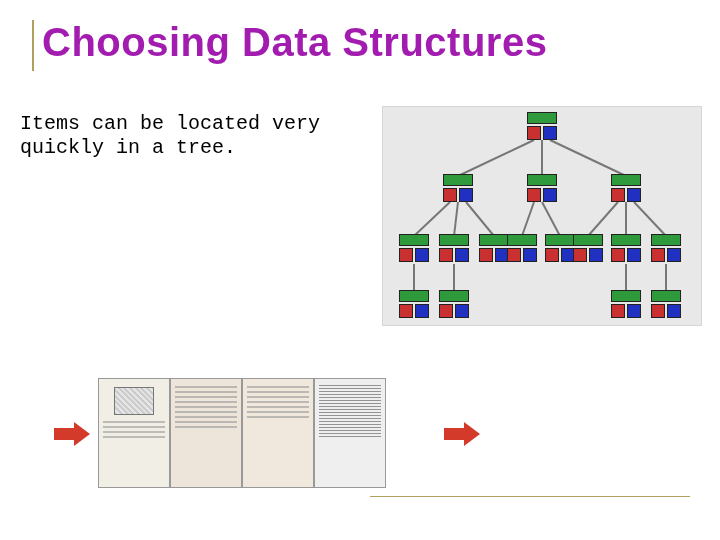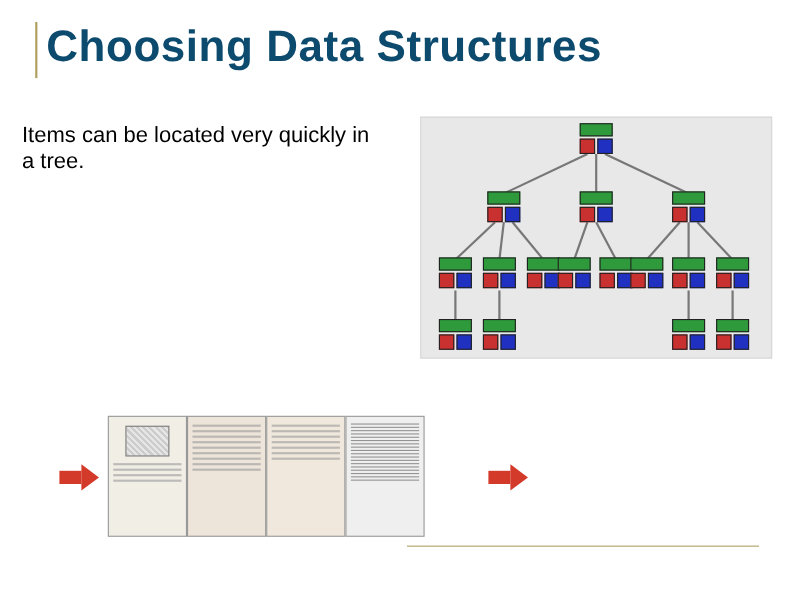--- a/index.html
+++ b/index.html
@@ -1,21 +1,21 @@
 <!DOCTYPE html>
 <html><head>
 <meta charset="utf-8">
 <style>
   * { margin: 0; padding: 0; box-sizing: border-box; }
   body { width: 720px; height: 540px; background: #ffffff; font-family: Arial, Helvetica, sans-serif; position: relative; overflow: hidden; }
 
   .title-rule { position: absolute; left: 32px; top: 20px; width: 2px; height: 51px; background: #b0a060; }
-  .title { position: absolute; left: 42px; top: 20px; font-size: 40px; color: #0c4a6e; letter-spacing: 0.5px; }
-
-  .body-text { position: absolute; left: 20px; top: 112px; width: 330px; font-size: 20px; line-height: 1.18; color: #000; }
+  .title { position: absolute; left: 42px; top: 20px; font-size: 40px; color: #a21caf; letter-spacing: 0.5px; }
+
+  .body-text { position: absolute; left: 20px; top: 112px; width: 330px; font-size: 20px; line-height: 1.18; color: #000; font-family: Liberation Mono, monospace; }
   .body-text p { margin-bottom: 14px; }
 
   
   .tree-wrap { position: absolute; left: 382px; top: 106px; width: 320px; height: 220px; }
   .tree-bg { position: absolute; inset: 0; background: #e8e8e8; border: 1px solid #d6d6d6; }
   .tree-svg { position: absolute; inset: 0; }
 
   .tnode { position: absolute; width: 36px; height: 30px; }
   .tn-top { position: absolute; left: 3px; top: 0; width: 30px; height: 12px; background: #2e9a3c; border: 1px solid #222; }
   .tn-bl { position: absolute; left: 3px; top: 14px; width: 14px; height: 14px; background: #c93030; border: 1px solid #222; }

